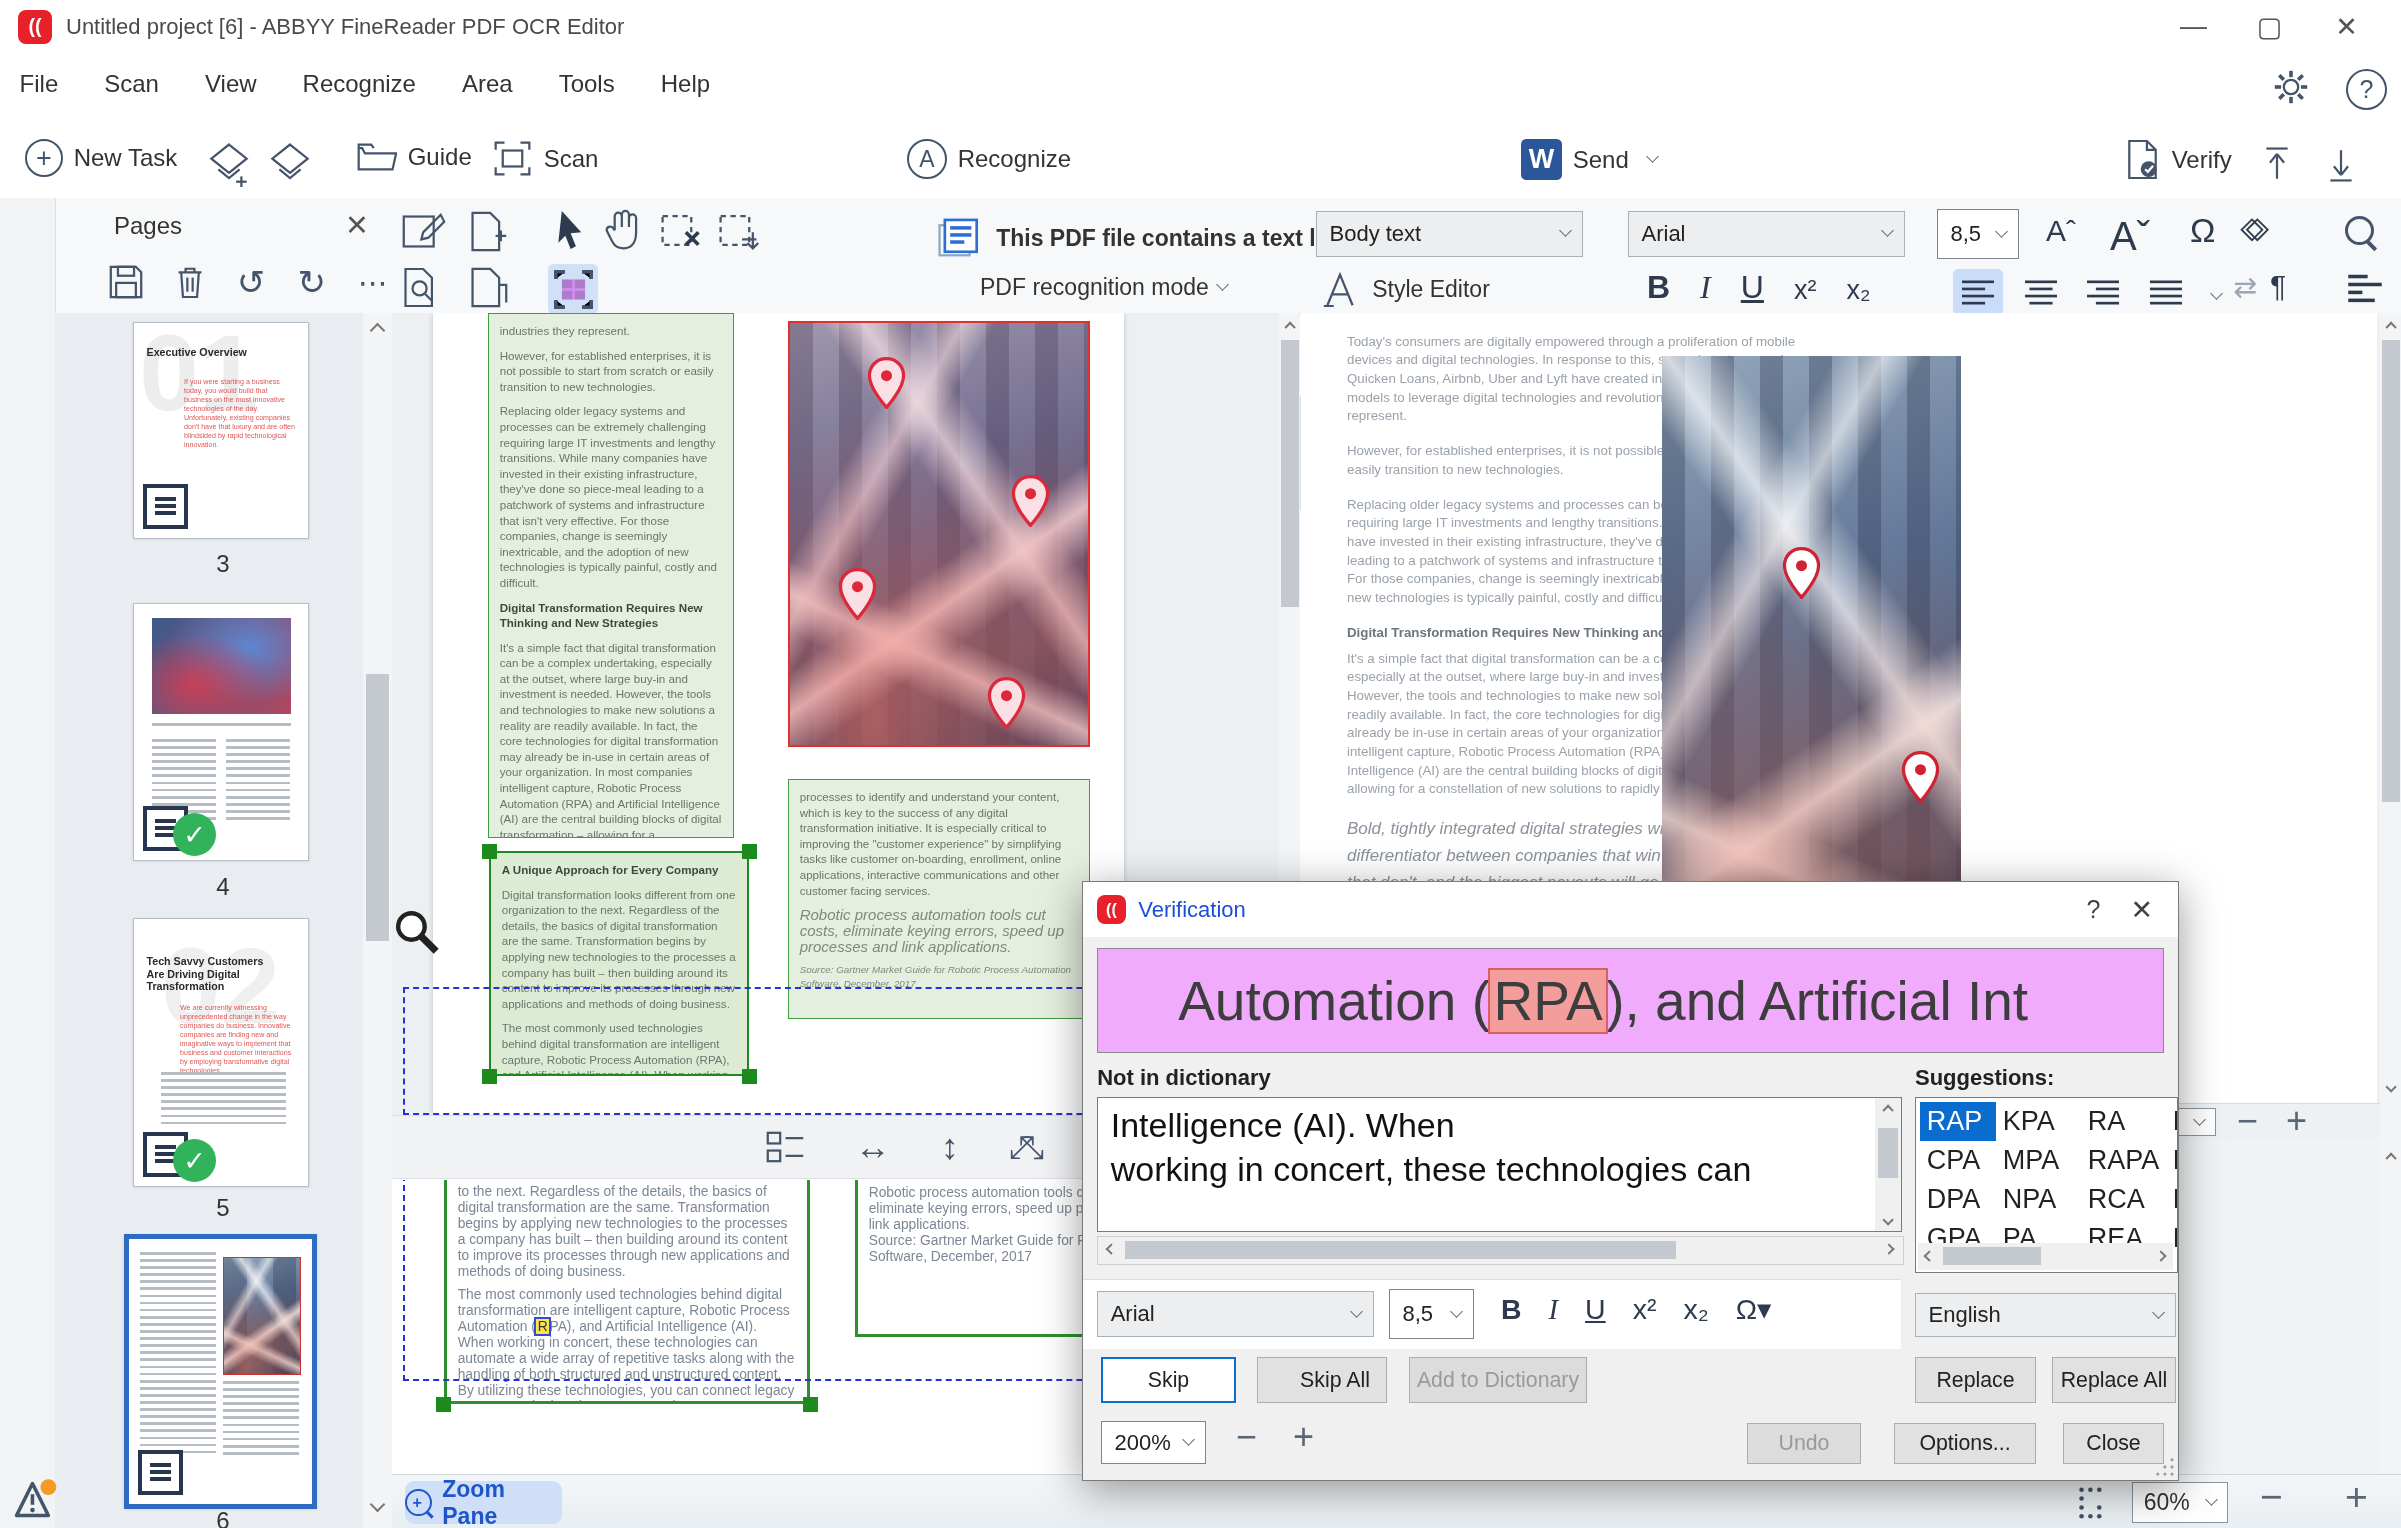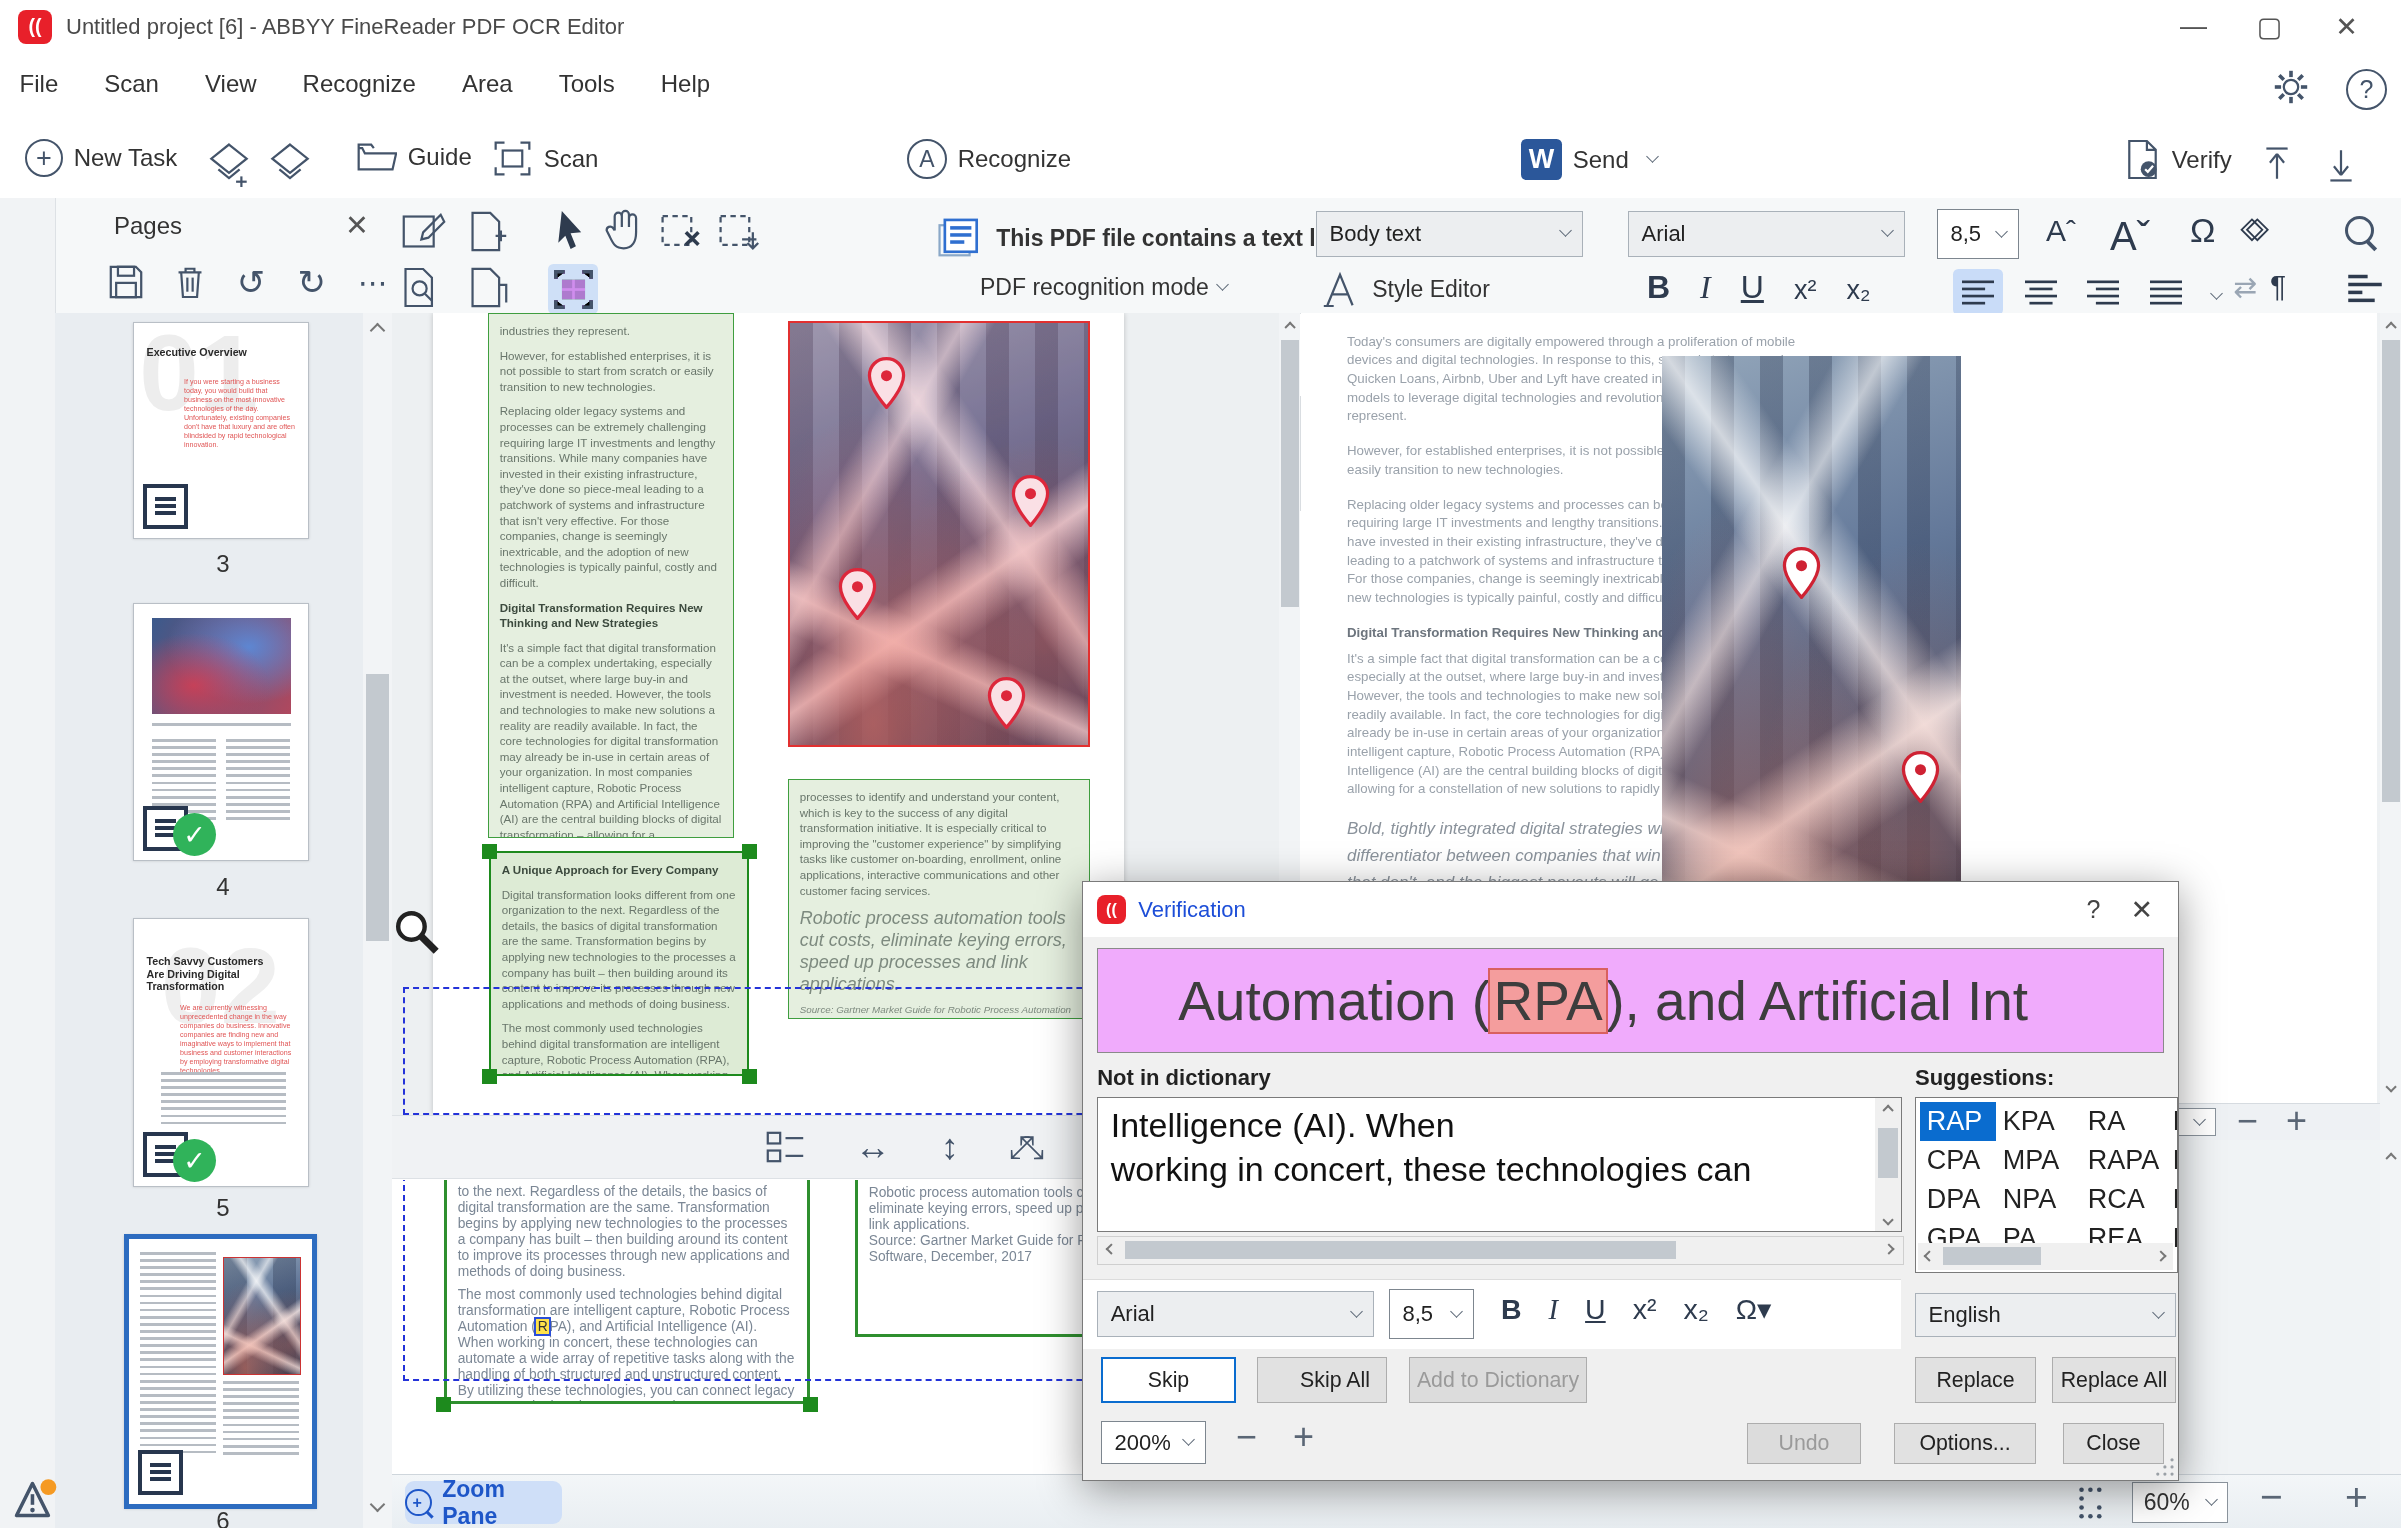--- a/index.html
+++ b/index.html
@@ -43,21 +43,21 @@
   .flines{background:repeating-linear-gradient(#b6bcc3 0 2.7px,transparent 2.7px 7.1px);}
   .scroll{position:absolute;background:#f2f4f6;}
   .sthumb{position:absolute;background:#c3c9cf;}
   .sarrow{position:absolute;display:flex;align-items:center;justify-content:center;color:#5a646e;}
   
   .midpane{position:absolute;left:392px;top:313px;width:908px;height:802px;background:#edf0f2;overflow:hidden;}
   .docpage{position:absolute;background:#fff;box-shadow:0 0 5.3px rgba(0,0,0,.2);}
   .gblock{position:absolute;background:#e5efdf;border:1.8px solid #3f9e3f;box-sizing:border-box;padding:9px 10.7px;overflow:hidden;}
   .gblock p{margin:0 0 9px 0;font-size:11.6px;line-height:15.6px;color:#69766b;}
   .gblock p.h{font-weight:bold;color:#3c4a3e;}
-  .gblock p.q{font-style:italic;font-size:18px;line-height:22px;color:#7d8a7f;}
+  .gblock p.q{font-style:italic;font-size:15px;line-height:16px;color:#7d8a7f;}
   .gblock p.s{font-style:italic;font-size:9.8px;line-height:12.5px;margin-bottom:1.8px;color:#7d8a7f;}
   .gblock.selblk{border:2.7px solid #1d8a1d;background:#ddebd5;}
   .handle{position:absolute;width:15px;height:15px;background:#1d8a1d;}
   .imgblock{position:absolute;border:2.7px solid #e23030;box-sizing:border-box;}
   .city{width:100%;height:100%;position:relative;overflow:hidden;
     background:
       radial-gradient(at 28% 95%, rgba(235,120,95,.55), transparent 55%),
       radial-gradient(at 85% 75%, rgba(235,120,95,.35), transparent 45%),
       linear-gradient(25deg, transparent 20%, rgba(255,255,255,.75) 27%, transparent 33%),
       linear-gradient(-35deg, transparent 30%, rgba(255,255,255,.8) 38%, transparent 45%),

